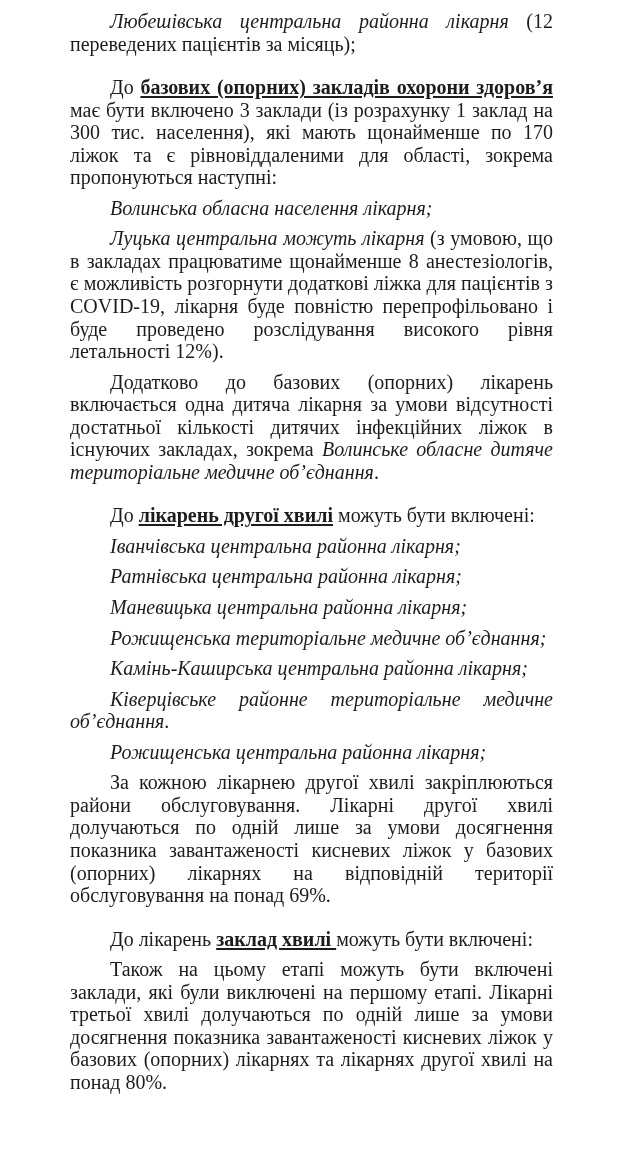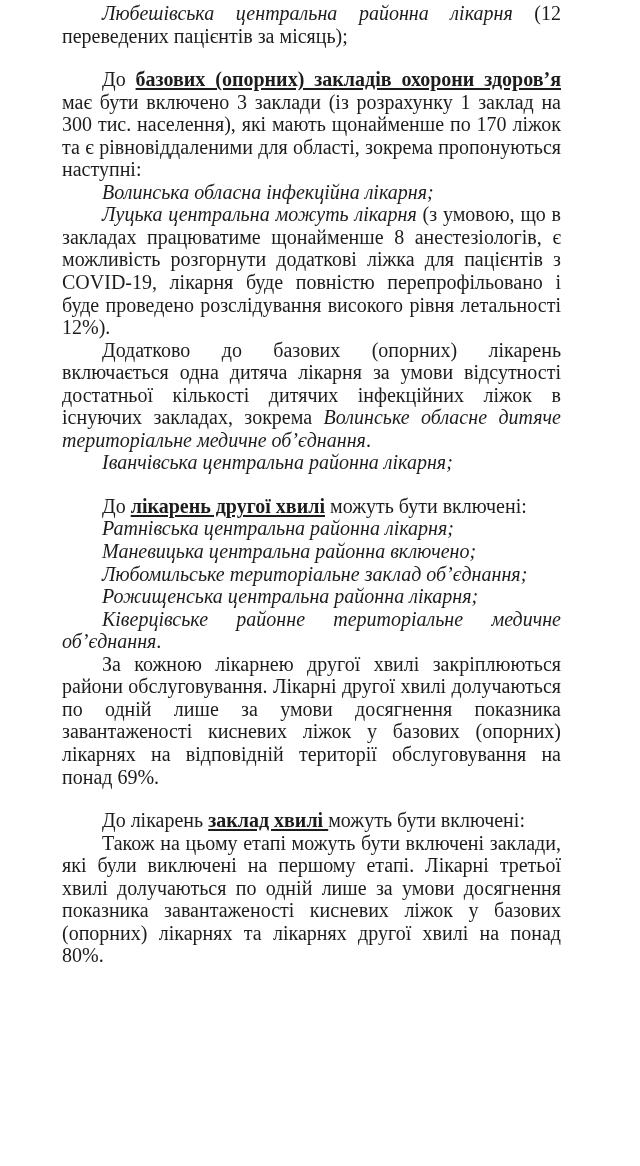--- a/index.html
+++ b/index.html
@@ -17,21 +17,21 @@
     width: 640px;
     height: 1166px;
     padding: 2px 79px 0 62px;
     background: #ffffff;
     font-family: "Liberation Serif", "DejaVu Serif", serif;
     font-size: 20px;
     line-height: 22.55px;
     color: #1c1c1c;
   }
   p.para {
-    margin: 0;
+    margin: 8px;
     text-align: justify;
     text-indent: 40px;
     font-family: Liberation Serif, serif;
   }
   p.gap-before {
     margin-top: 21px;
   }
   .run.normal {
     font-style: normal;
     font-weight: normal;
@@ -45,26 +45,27 @@
     text-decoration-thickness: 2px;
     text-underline-offset: 2px;
   }
 </style>
 </head>
 <body>
 
 <div class="page">
     <p class="para"><span class="run italic">Любешівська центральна районна лікарня</span><span class="run normal"> (12 переведених пацієнтів за місяць);</span></p>
     <p class="para gap-before"><span class="run normal">До </span><span class="run bold-underline">базових (опорних) закладів охорони здоров’я</span><span class="run normal"> має бути включено 3 заклади (із розрахунку 1 заклад на 300 тис. населення), які мають щонайменше по 170 ліжок та є рівновіддаленими для області, зокрема пропонуються наступні:</span></p>
-    <p class="para"><span class="run italic">Волинська обласна інфекційна лікарня;</span></p>
+    <p class="para"><span class="run italic">Волинська обласна населення лікарня;</span></p>
     <p class="para"><span class="run italic">Луцька центральна можуть лікарня</span><span class="run normal"> (з умовою, що в закладах працюватиме щонайменше 8 анестезіологів, є можливість розгорнути додаткові ліжка для пацієнтів з COVID-19, лікарня буде повністю перепрофільовано і буде проведено розслідування високого рівня летальності 12%).</span></p>
     <p class="para"><span class="run normal">Додатково до базових (опорних) лікарень включається одна дитяча лікарня за умови відсутності достатньої кількості дитячих інфекційних ліжок в існуючих закладах, зокрема </span><span class="run italic">Волинське обласне дитяче територіальне медичне об’єднання</span><span class="run normal">.</span></p>
+    <p class="para gap-before"><span class="run normal">До </span><span class="run bold-underline">лікарень другої хвилі</span><span class="run normal"> можуть бути включені:</span></p>
     <p class="para"><span class="run italic">Іванчівська центральна районна лікарня;</span></p>
-    <p class="para gap-before"><span class="run normal">До </span><span class="run bold-underline">лікарень другої хвилі</span><span class="run normal"> можуть бути включені:</span></p>
     <p class="para"><span class="run italic">Ратнівська центральна районна лікарня;</span></p>
-    <p class="para"><span class="run italic">Маневицька центральна районна включено;</span></p>
-    <p class="para"><span class="run italic">Любомильське територіальне заклад об’єднання;</span></p>
+    <p class="para"><span class="run italic">Маневицька центральна районна лікарня;</span></p>
+    <p class="para"><span class="run italic">Рожищенська територіальне медичне об’єднання;</span></p>
+    <p class="para"><span class="run italic">Камінь-Каширська центральна районна лікарня;</span></p>
+    <p class="para"><span class="run italic">Ківерцівське районне територіальне медичне об’єднання</span><span class="run normal">.</span></p>
     <p class="para"><span class="run italic">Рожищенська центральна районна лікарня;</span></p>
-    <p class="para"><span class="run italic">Ківерцівське районне територіальне медичне об’єднання</span><span class="run normal">.</span></p>
     <p class="para"><span class="run normal">За кожною лікарнею другої хвилі закріплюються райони обслуговування. Лікарні другої хвилі долучаються по одній лише за умови досягнення показника завантаженості кисневих ліжок у базових (опорних) лікарнях на відповідній території обслуговування на понад 69%.</span></p>
     <p class="para gap-before"><span class="run normal">До лікарень </span><span class="run bold-underline">заклад хвилі </span><span class="run normal">можуть бути включені:</span></p>
     <p class="para"><span class="run normal">Також на цьому етапі можуть бути включені заклади, які були виключені на першому етапі. Лікарні третьої хвилі долучаються по одній лише за умови досягнення показника завантаженості кисневих ліжок у базових (опорних) лікарнях та лікарнях другої хвилі на понад 80%.</span></p>
   </div>
 
 </body></html>

